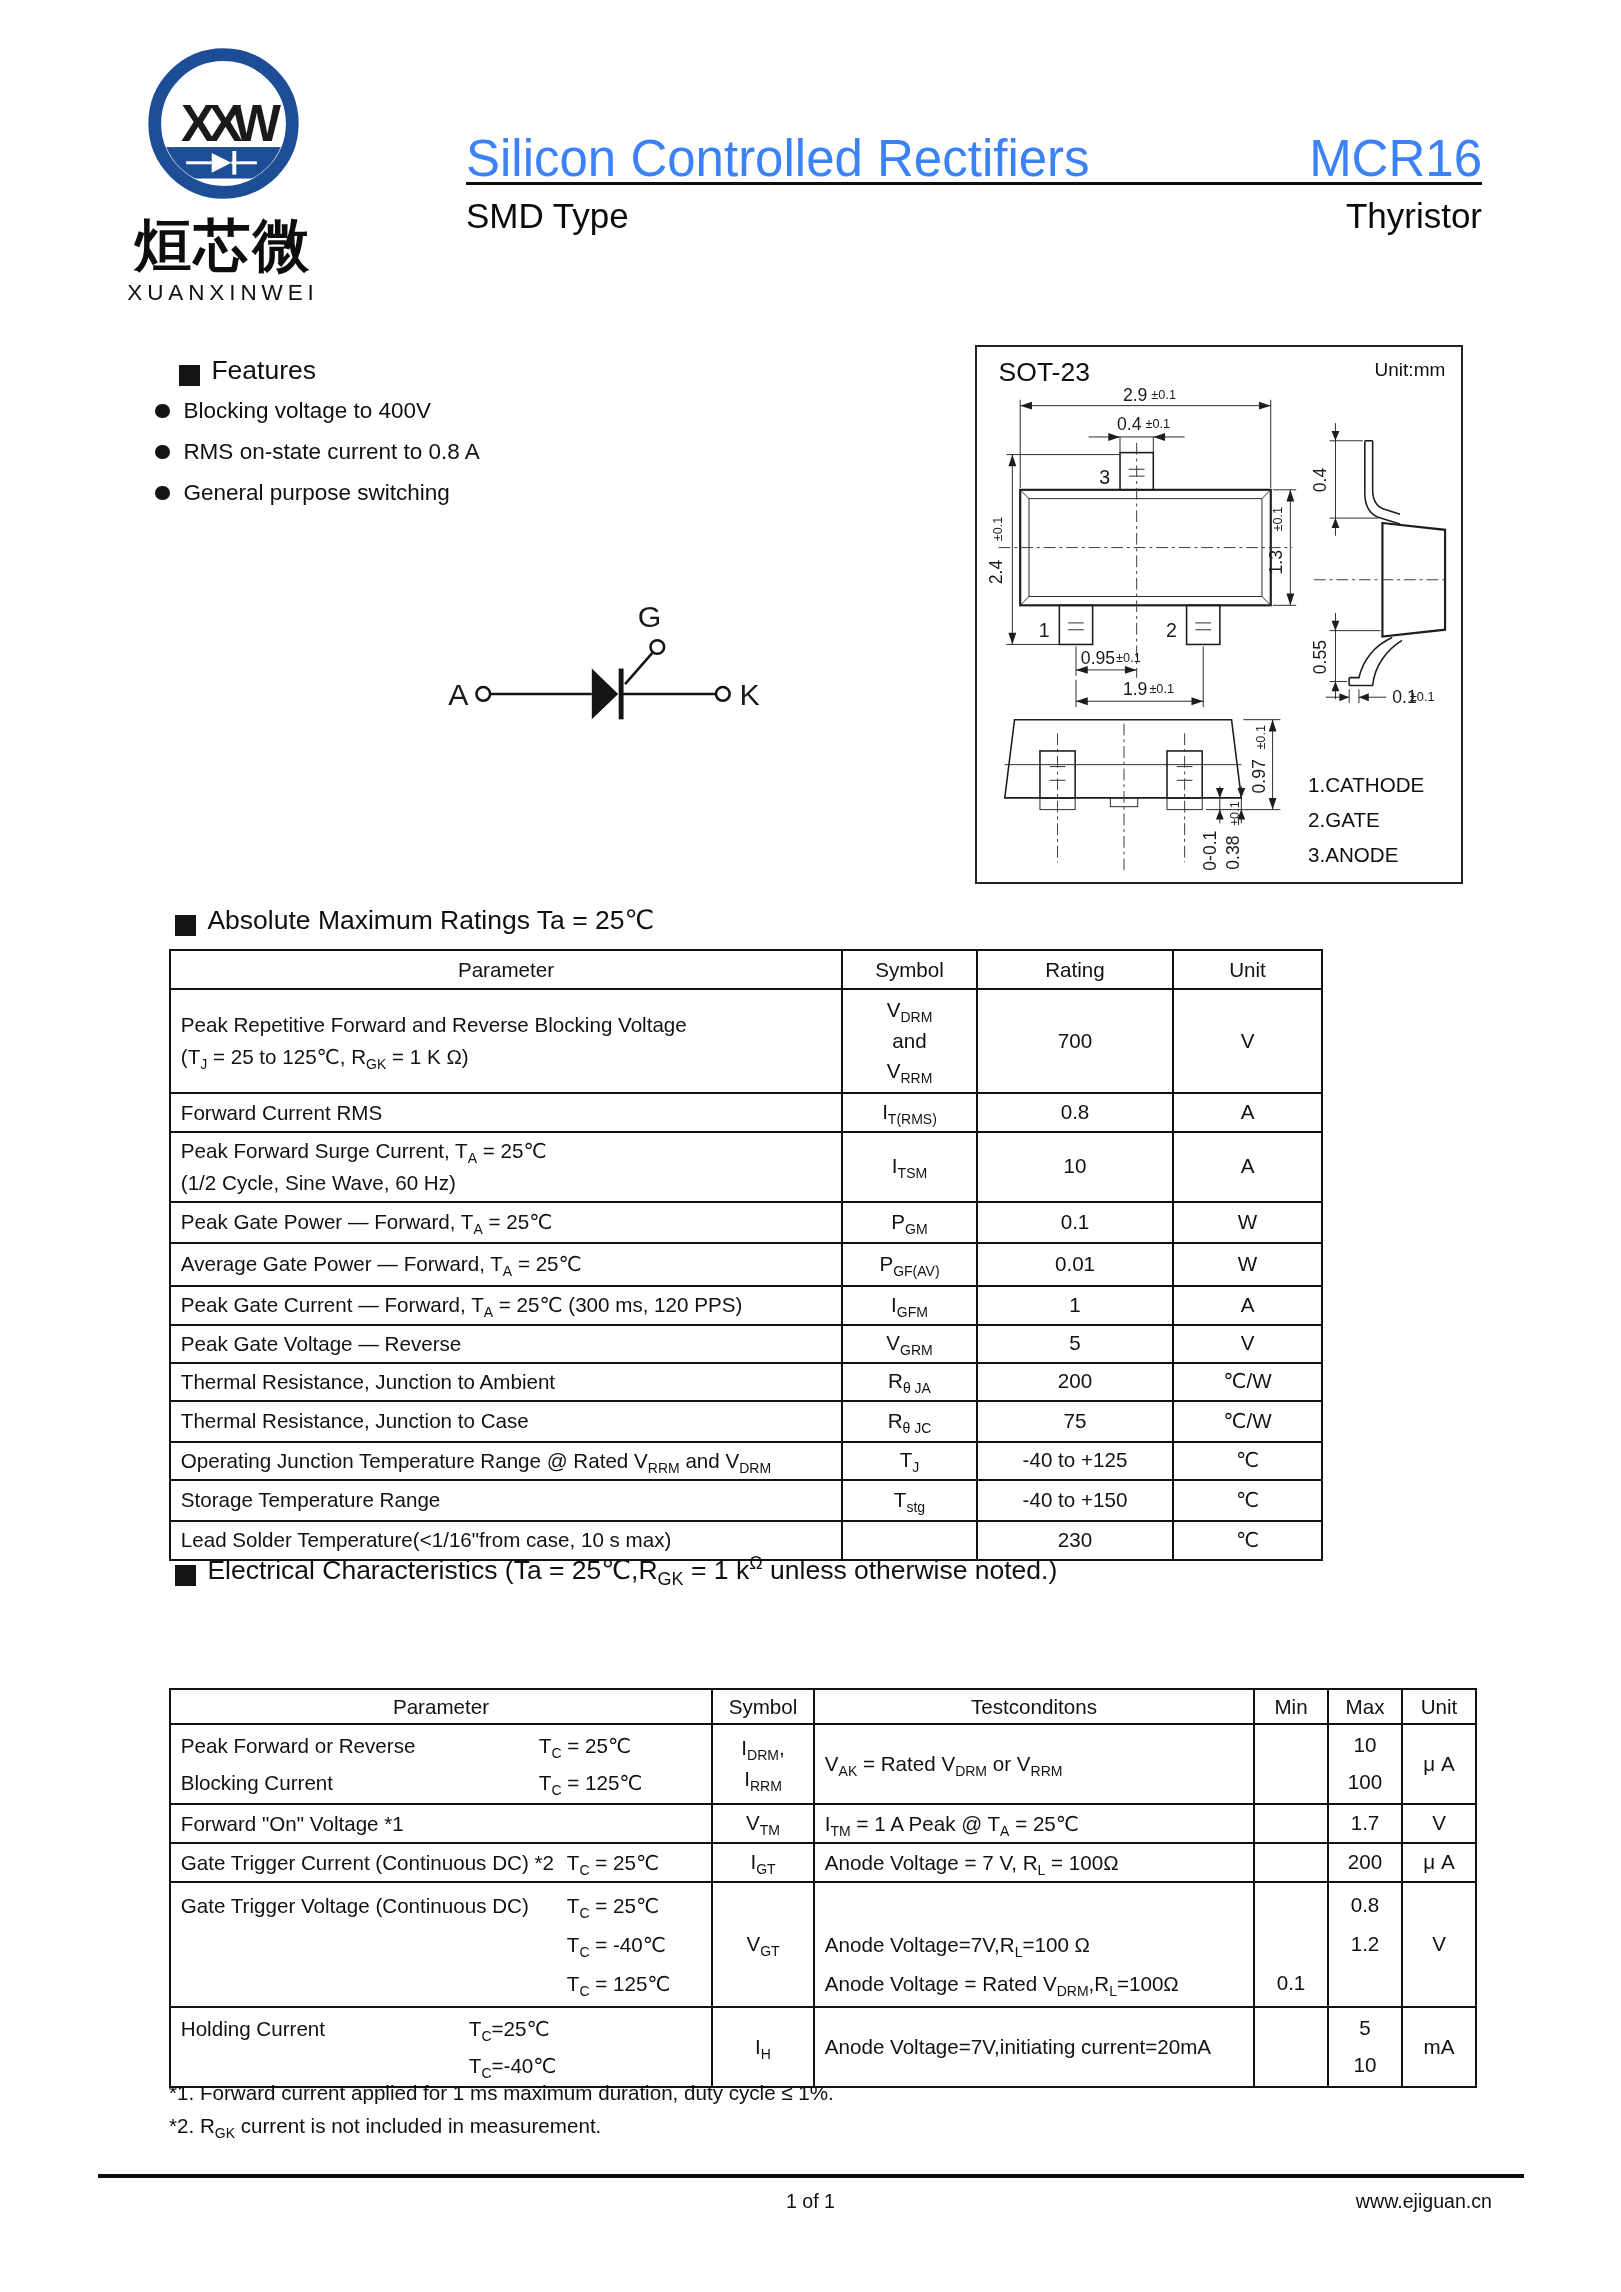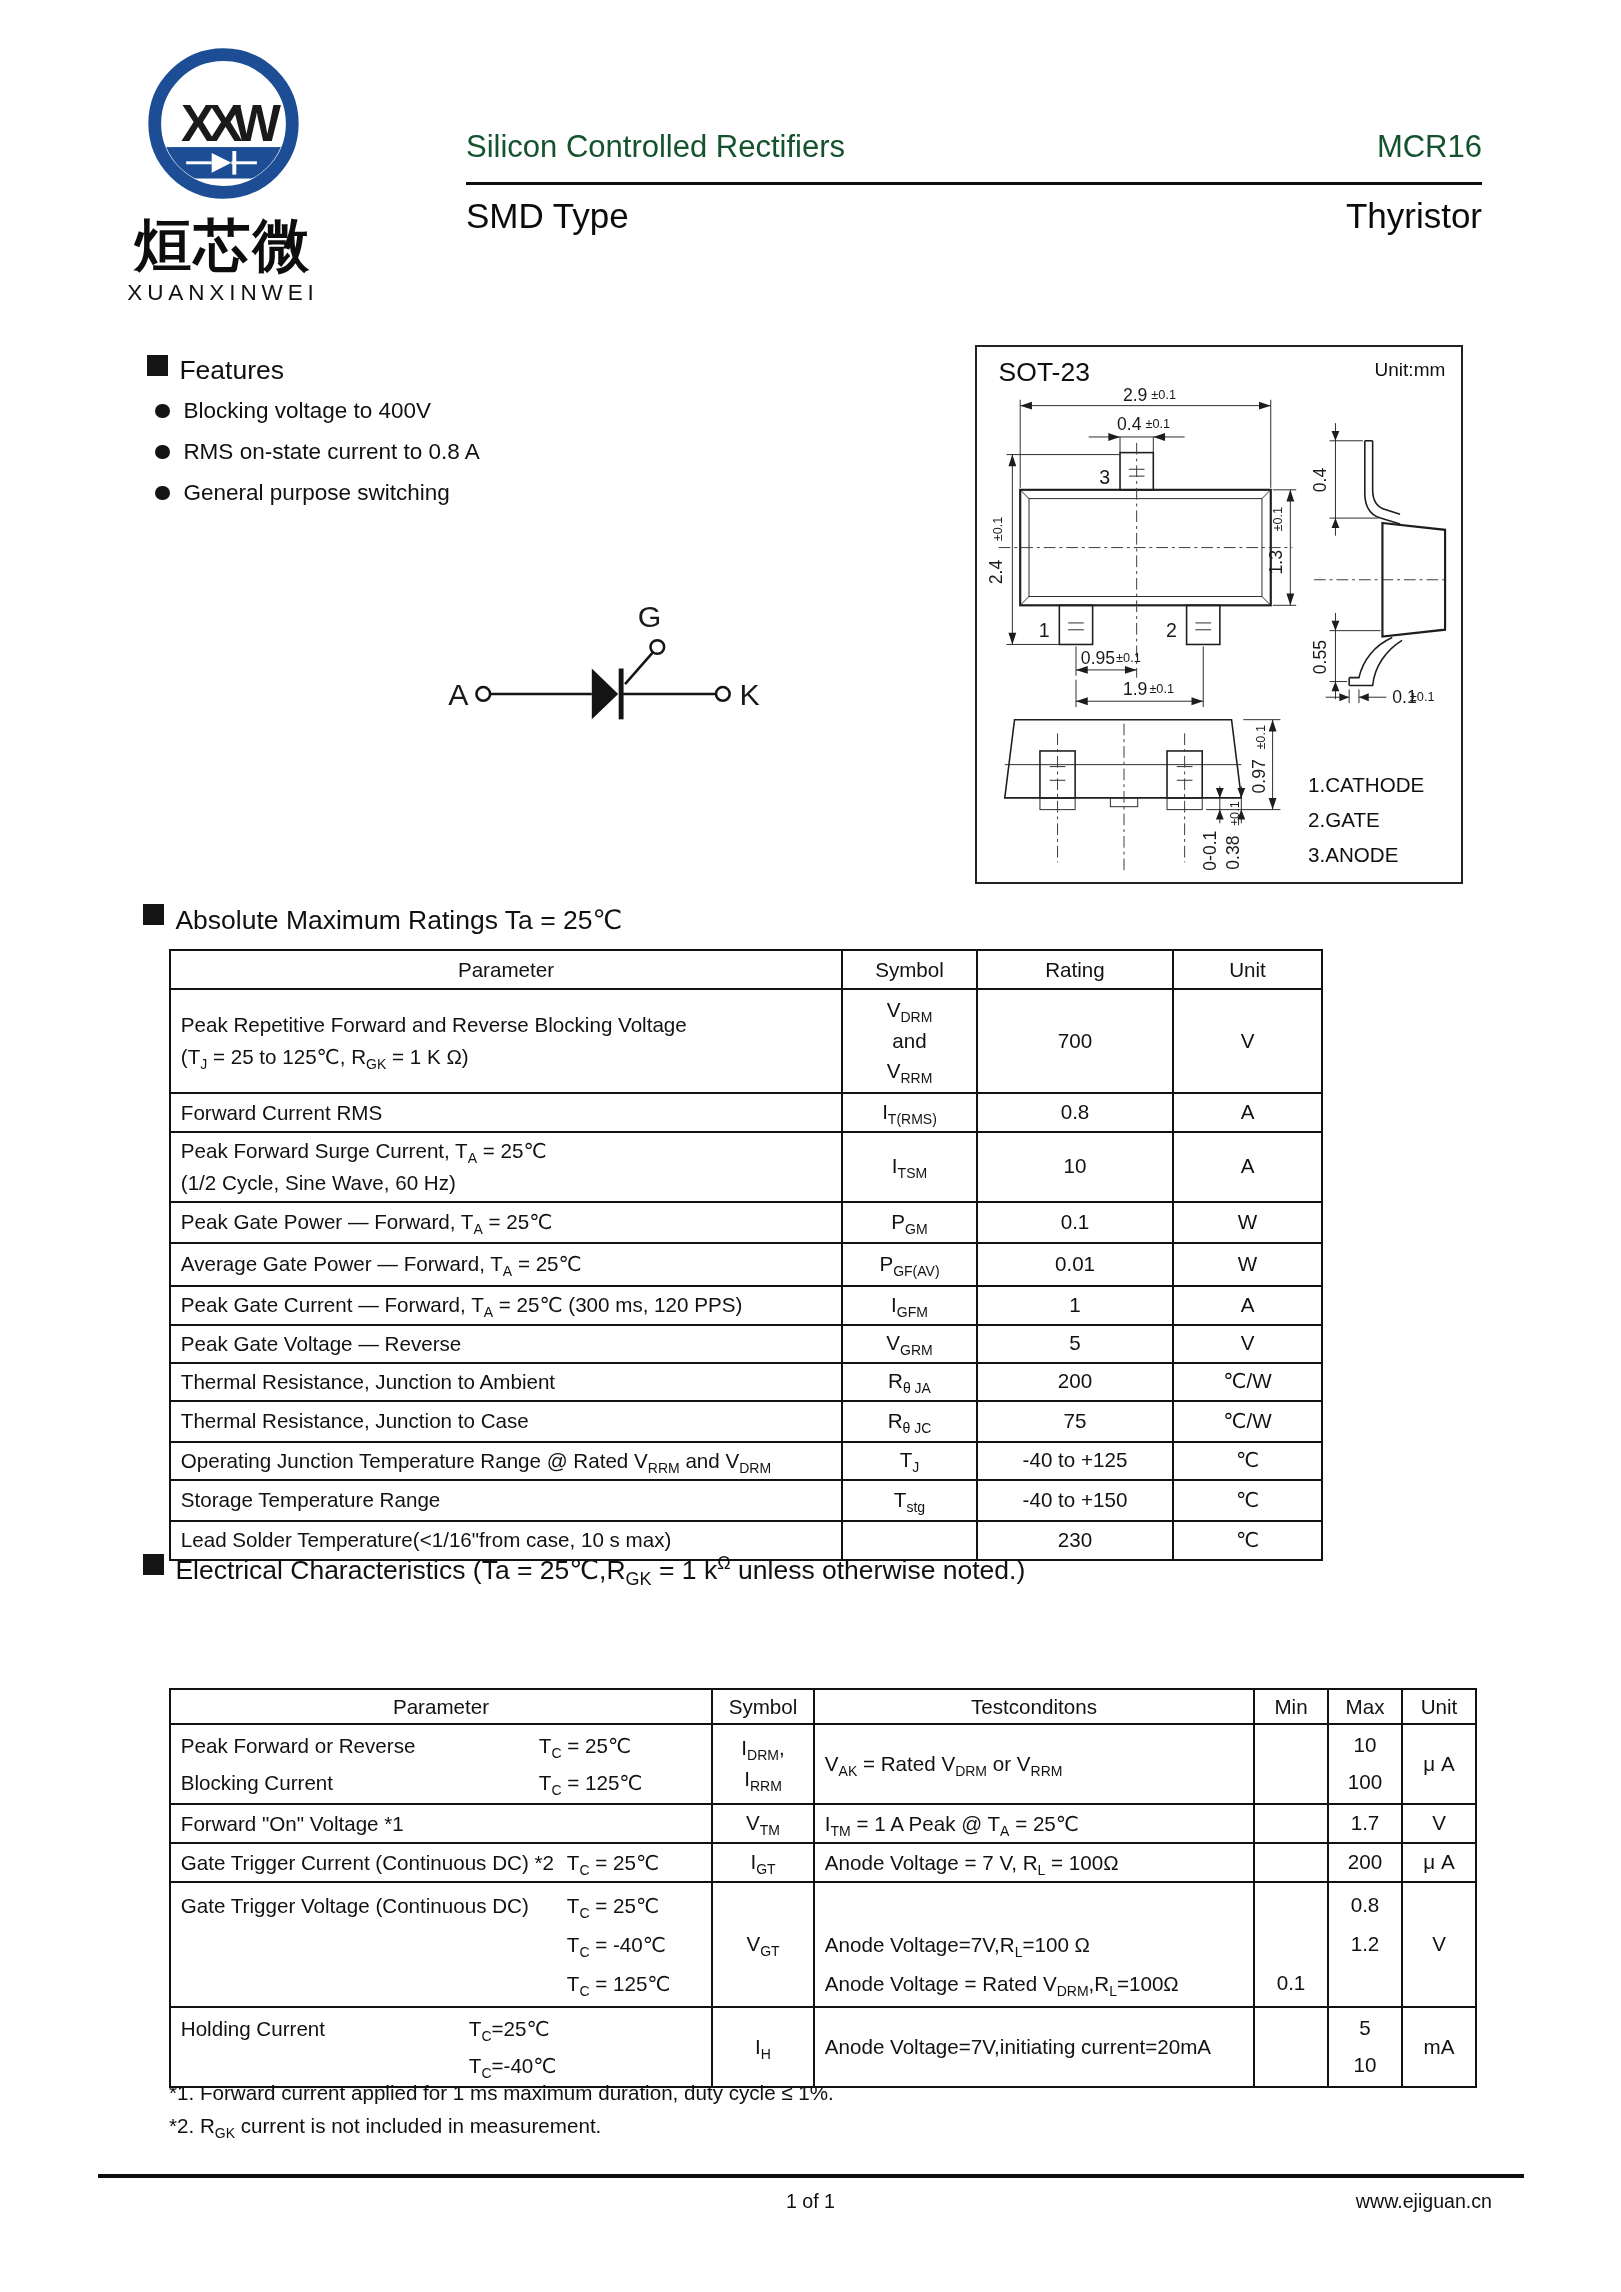--- a/index.html
+++ b/index.html
@@ -5,26 +5,26 @@
   html,body{margin:0;padding:0;background:#e8e8e8;}
   .page{position:relative;width:1621px;height:2293px;background:#ffffff;margin:0 auto;
         font-family:"Liberation Sans","DejaVu Sans",sans-serif;color:#141414;overflow:hidden;}
   .abs{position:absolute;}
   sub{font-size:68%;line-height:0;}
   sup{font-size:68%;line-height:0;}
 
   
   .cn-name{font-weight:700;font-size:57px;letter-spacing:2px;color:#0d0d0d;text-align:center;width:186px;}
   .en-name{font-size:22.5px;letter-spacing:4.9px;color:#111;text-align:center;width:196px;}
-  .doc-title{font-size:31px;color:#14532d;}
+  .doc-title{font-size:51px;color:#3b82f6;}
   .doc-sub{font-size:35px;color:#0b0b0b;}
   .hrule{background:#0f0f0f;height:2.9px;}
 
   
-  .sec{display:flex;align-items:flex-start;font-size:26.5px;color:#101010;}
+  .sec{display:flex;align-items:flex-end;font-size:26.5px;color:#101010;margin-left:32px;}
   .sq{display:inline-block;width:20.6px;height:20.6px;background:#141414;margin-right:11.8px;flex:0 0 auto;}
   .f-item{display:flex;align-items:center;font-size:22.5px;color:#101010;}
   .dot{display:inline-block;width:14.7px;height:14.7px;border-radius:50%;background:#141414;margin-right:13.7px;flex:0 0 auto;}
 
   
   .pkg{border:2px solid #222;}
   .pkg-title{font-size:26.5px;color:#101010;}
   .pkg-unit{font-size:19px;color:#101010;}
   .pinlist div{font-size:20.6px;line-height:35px;color:#101010;}
   svg text{font-family:"Liberation Sans","DejaVu Sans",sans-serif;fill:#1a1a1a;}

